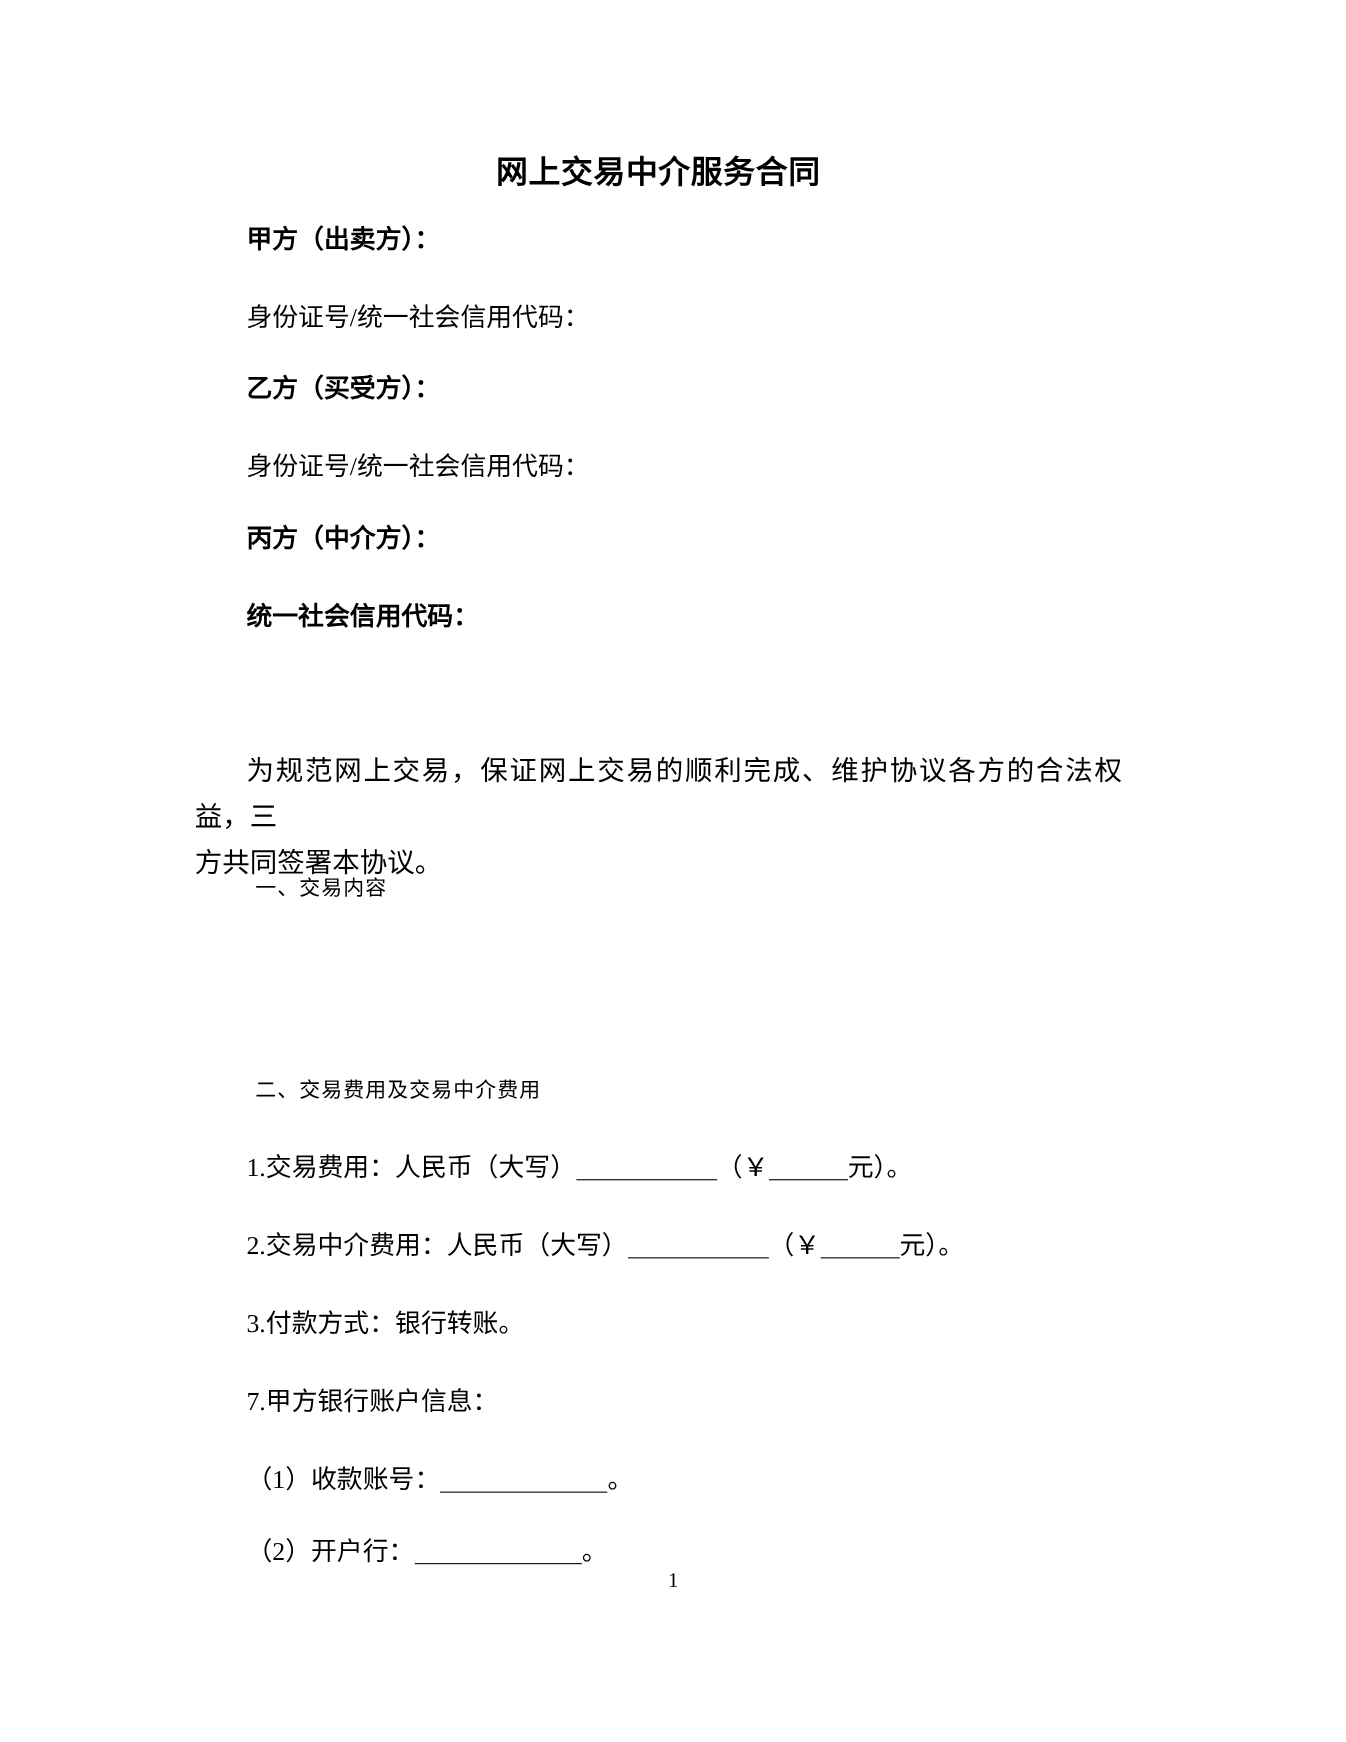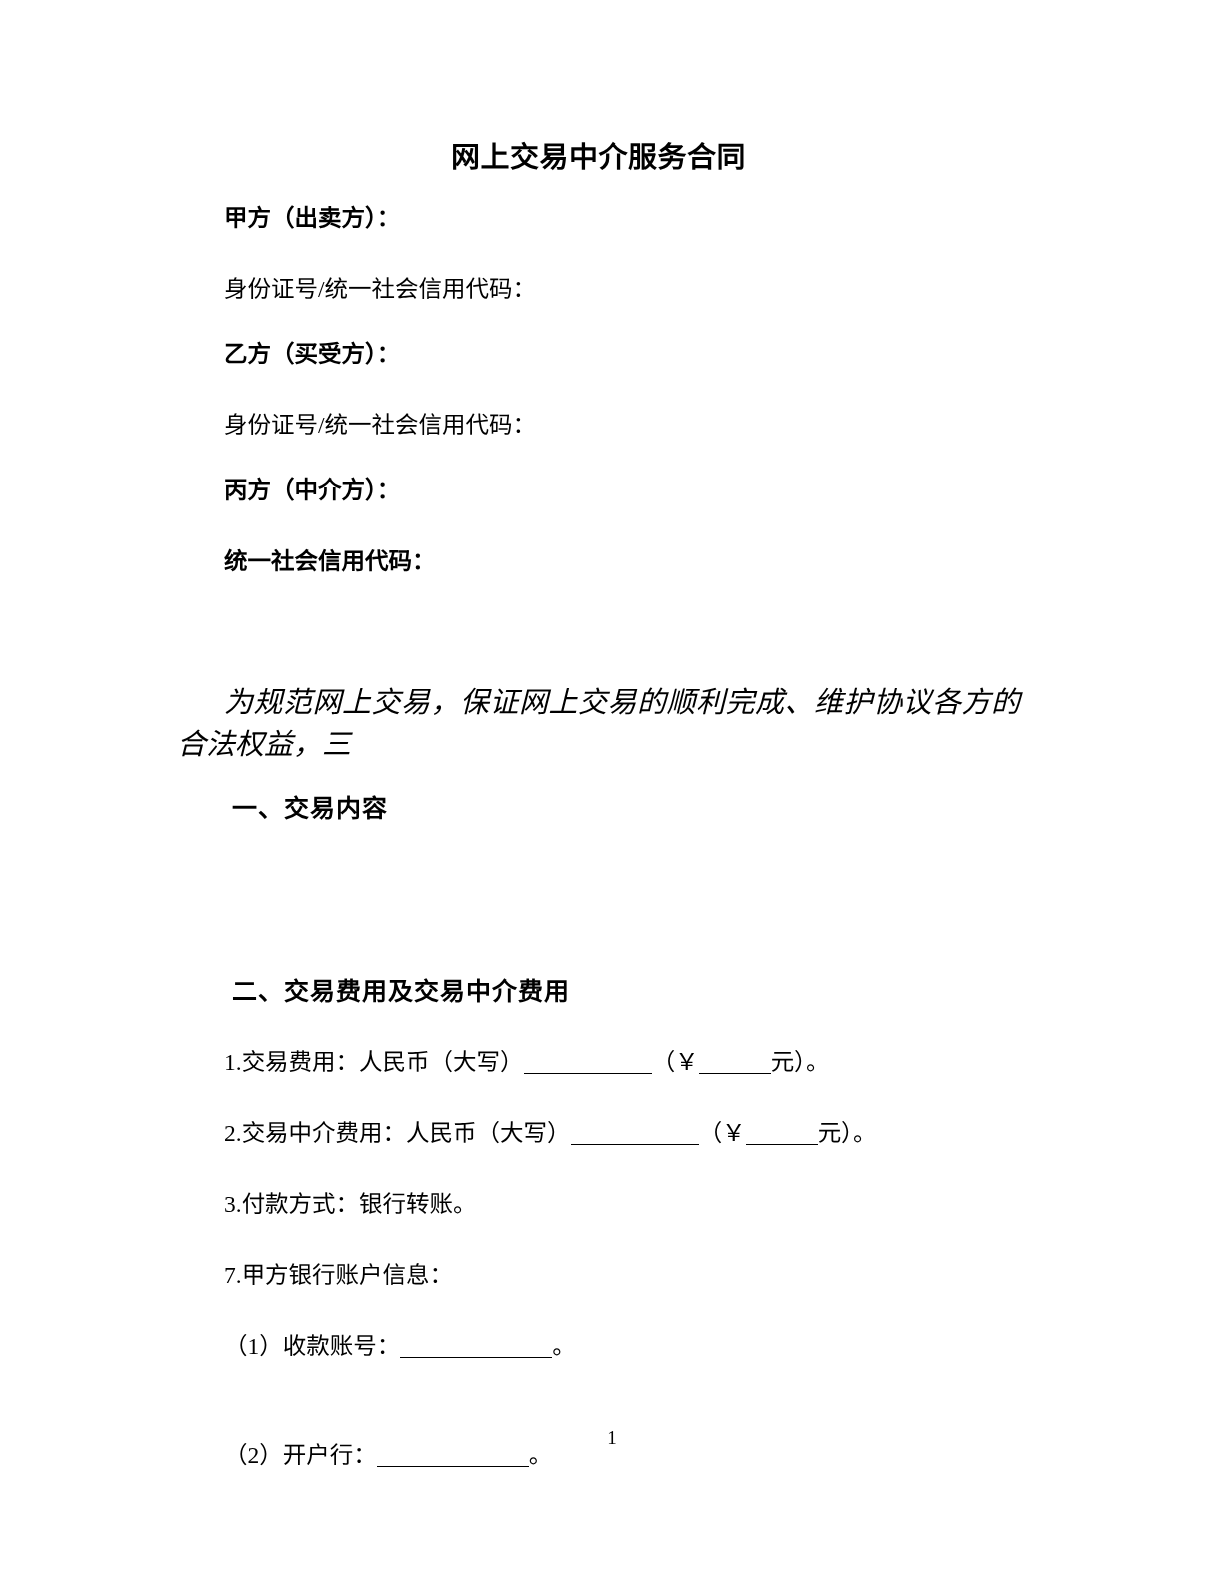--- a/index.html
+++ b/index.html
@@ -61,37 +61,36 @@
 
   .indent2 {
     padding-left: 47px;
   }
 
   .bold {
     font-weight: bold;
   }
 
   .heading {
-    font-weight: bold;
-    font-size: 25px;
+    font-weight: normal;
+    font-size: 19px;
     padding-left: 55px;
     letter-spacing: 1px;
   }
 
   .para {
     position: absolute;
     left: 0;
     width: 843px;
     margin: 0;
-    font-size: 29px;
+    font-size: 25px;
     line-height: 42px;
     text-align: justify;
     text-justify: inter-ideograph;
     text-indent: 47px;
-    font-style: italic;
   }
 
   .para .nowrapline { display: block; }
 
   .blank-fill {
     display: inline-block;
     border-bottom: 1.6px solid #000;
     vertical-align: -4px;
   }
   .fill-lg { width: 140px; }
@@ -129,20 +128,21 @@
     <div class="line bold indent2" style="top:339px;">乙方（买受方）：</div>
 
     <div class="line indent2" style="top:410px;">身份证号/统一社会信用代码：</div>
 
     <div class="line bold indent2" style="top:475px;">丙方（中介方）：</div>
 
     <div class="line indent2" style="top:546px;font-weight:bold;">统一社会信用代码：</div>
 
     <div class="para" style="top:681px; text-indent:0;">
       <span class="nowrapline" style="text-indent:47px; display:block;">为规范网上交易，保证网上交易的顺利完成、维护协议各方的合法权益，三</span>
+      <span class="nowrapline" style="text-indent:0; display:block;">方共同签署本协议。</span>
     </div>
 
     <div class="line heading" style="top:794px;">一、交易内容</div>
 
     <div class="para" style="top:866px; text-indent:0;">
     </div>
 
     <div class="line heading" style="top:977px;">二、交易费用及交易中介费用</div>
 
     <div class="line indent2" style="top:1047px;">
@@ -154,20 +154,20 @@
     </div>
 
     <div class="line indent2" style="top:1189px;">3.付款方式：银行转账。</div>
 
     <div class="line indent2" style="top:1260px;">7.甲方银行账户信息：</div>
 
     <div class="line indent2" style="top:1331px;">
       <span>（1）收款账号：</span><span class="blank-fill fill-acct"></span><span class="smallcircle">。</span>
     </div>
 
-    <div class="line indent2" style="top:1396px;margin-top:44px;">
+    <div class="line indent2" style="top:1396px;">
       <span>（2）开户行：</span><span class="blank-fill fill-acct"></span><span class="smallcircle">。</span>
     </div>
 
   </div>
 
   <div class="page-number">1</div>
 </div>
 
 </body></html>

